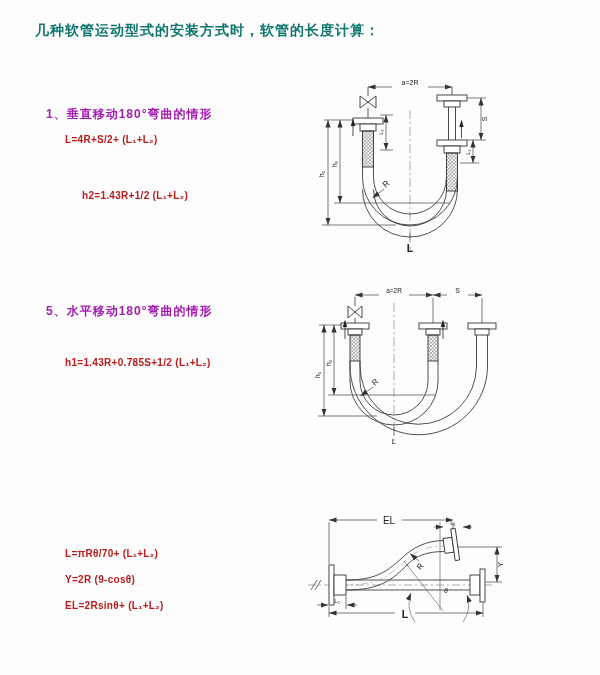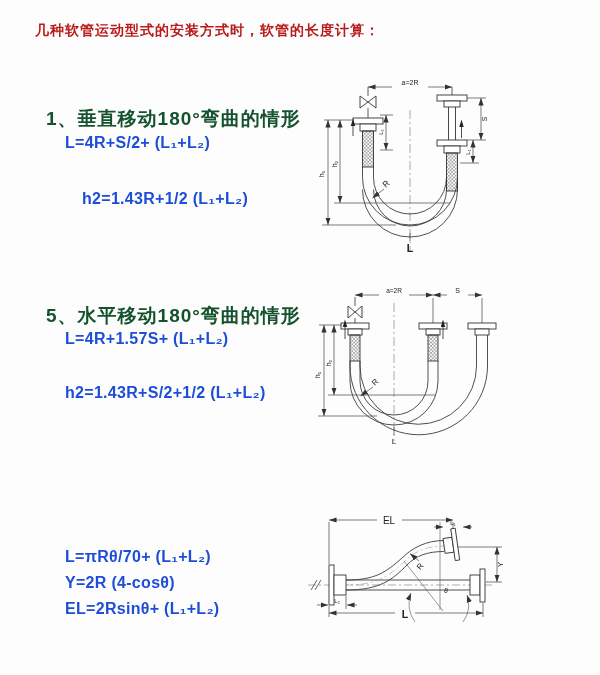--- a/index.html
+++ b/index.html
@@ -1,40 +1,39 @@
 <!DOCTYPE html>
 <html><head>
 <meta charset="utf-8">
 <style>
   html,body{margin:0;padding:0;background:#e8e8e8;}
   #page{position:relative;width:600px;height:675px;background:#fdfdfd;overflow:hidden;
         font-family:"Liberation Sans","DejaVu Sans",sans-serif;color:#111;}
-  .title{position:absolute;left:35px;top:22px;font-size:14px;font-weight:bold;letter-spacing:1px;color:#b91c1c;}
-  .heading{position:absolute;font-size:19px;font-weight:bold;letter-spacing:1px;color:#14532d;}
-  .formula{position:absolute;font-size:16px;font-weight:600;letter-spacing:.3px;color:#1d4ed8;}
+  .title{position:absolute;left:35px;top:22px;font-size:14px;font-weight:bold;letter-spacing:1px;color:#0f766e;}
+  .heading{position:absolute;font-size:12px;font-weight:bold;letter-spacing:1px;color:#a21caf;}
+  .formula{position:absolute;font-size:10px;font-weight:600;letter-spacing:.3px;color:#b91c1c;}
   svg{position:absolute;overflow:visible;}
   svg text{fill:#222;stroke:none;font-family:"Liberation Sans","DejaVu Sans",sans-serif;}
 </style>
 </head>
 <body>
 
 <div id="page">
 
   <div class="title">几种软管运动型式的安装方式时，软管的长度计算：</div>
 
   <div class="heading" style="left:46px;top:106px">1、垂直移动180°弯曲的情形</div>
   <div class="formula" style="left:65px;top:134px">L=4R+S/2+ (L₁+L₂)</div>
   <div class="formula" style="left:82px;top:190px">h2=1.43R+1/2 (L₁+L₂)</div>
 
   <div class="heading" style="left:46px;top:303px">5、水平移动180°弯曲的情形</div>
-  <div class="formula" style="left:65px;top:330px">L=4R+1.57S+ (L₁+L₂)</div>
-  <div class="formula" style="left:65px;top:384px">h2=1.43R+S/2+1/2 (L₁+L₂)</div>
+  <div class="formula" style="left:65px;top:357px">h1=1.43R+0.785S+1/2 (L₁+L₂)</div>
 
   <div class="formula" style="left:65px;top:548px">L=πRθ/70+ (L₁+L₂)</div>
-  <div class="formula" style="left:65px;top:574px">Y=2R (4-cosθ)</div>
+  <div class="formula" style="left:65px;top:574px">Y=2R (9-cosθ)</div>
   <div class="formula" style="left:65px;top:600px">EL=2Rsinθ+ (L₁+L₂)</div>
 
   <svg style="left:300px;top:62px" width="290" height="195" viewBox="0 0 290 195">
     <defs>
       <pattern id="d1h" patternUnits="userSpaceOnUse" width="3.5" height="3.5">
         <path d="M0,3.5 L3.5,0 M0,0 L3.5,3.5" stroke="#666" stroke-width="0.5"></path>
       </pattern>
       <marker id="d1a" viewBox="0 0 8 6" refX="7.5" refY="3" markerWidth="8" markerHeight="6" orient="auto-start-reverse" markerUnits="userSpaceOnUse">
         <path d="M0,0.4 L7.5,3 L0,5.6 Z" fill="#333"></path>
       </marker>

